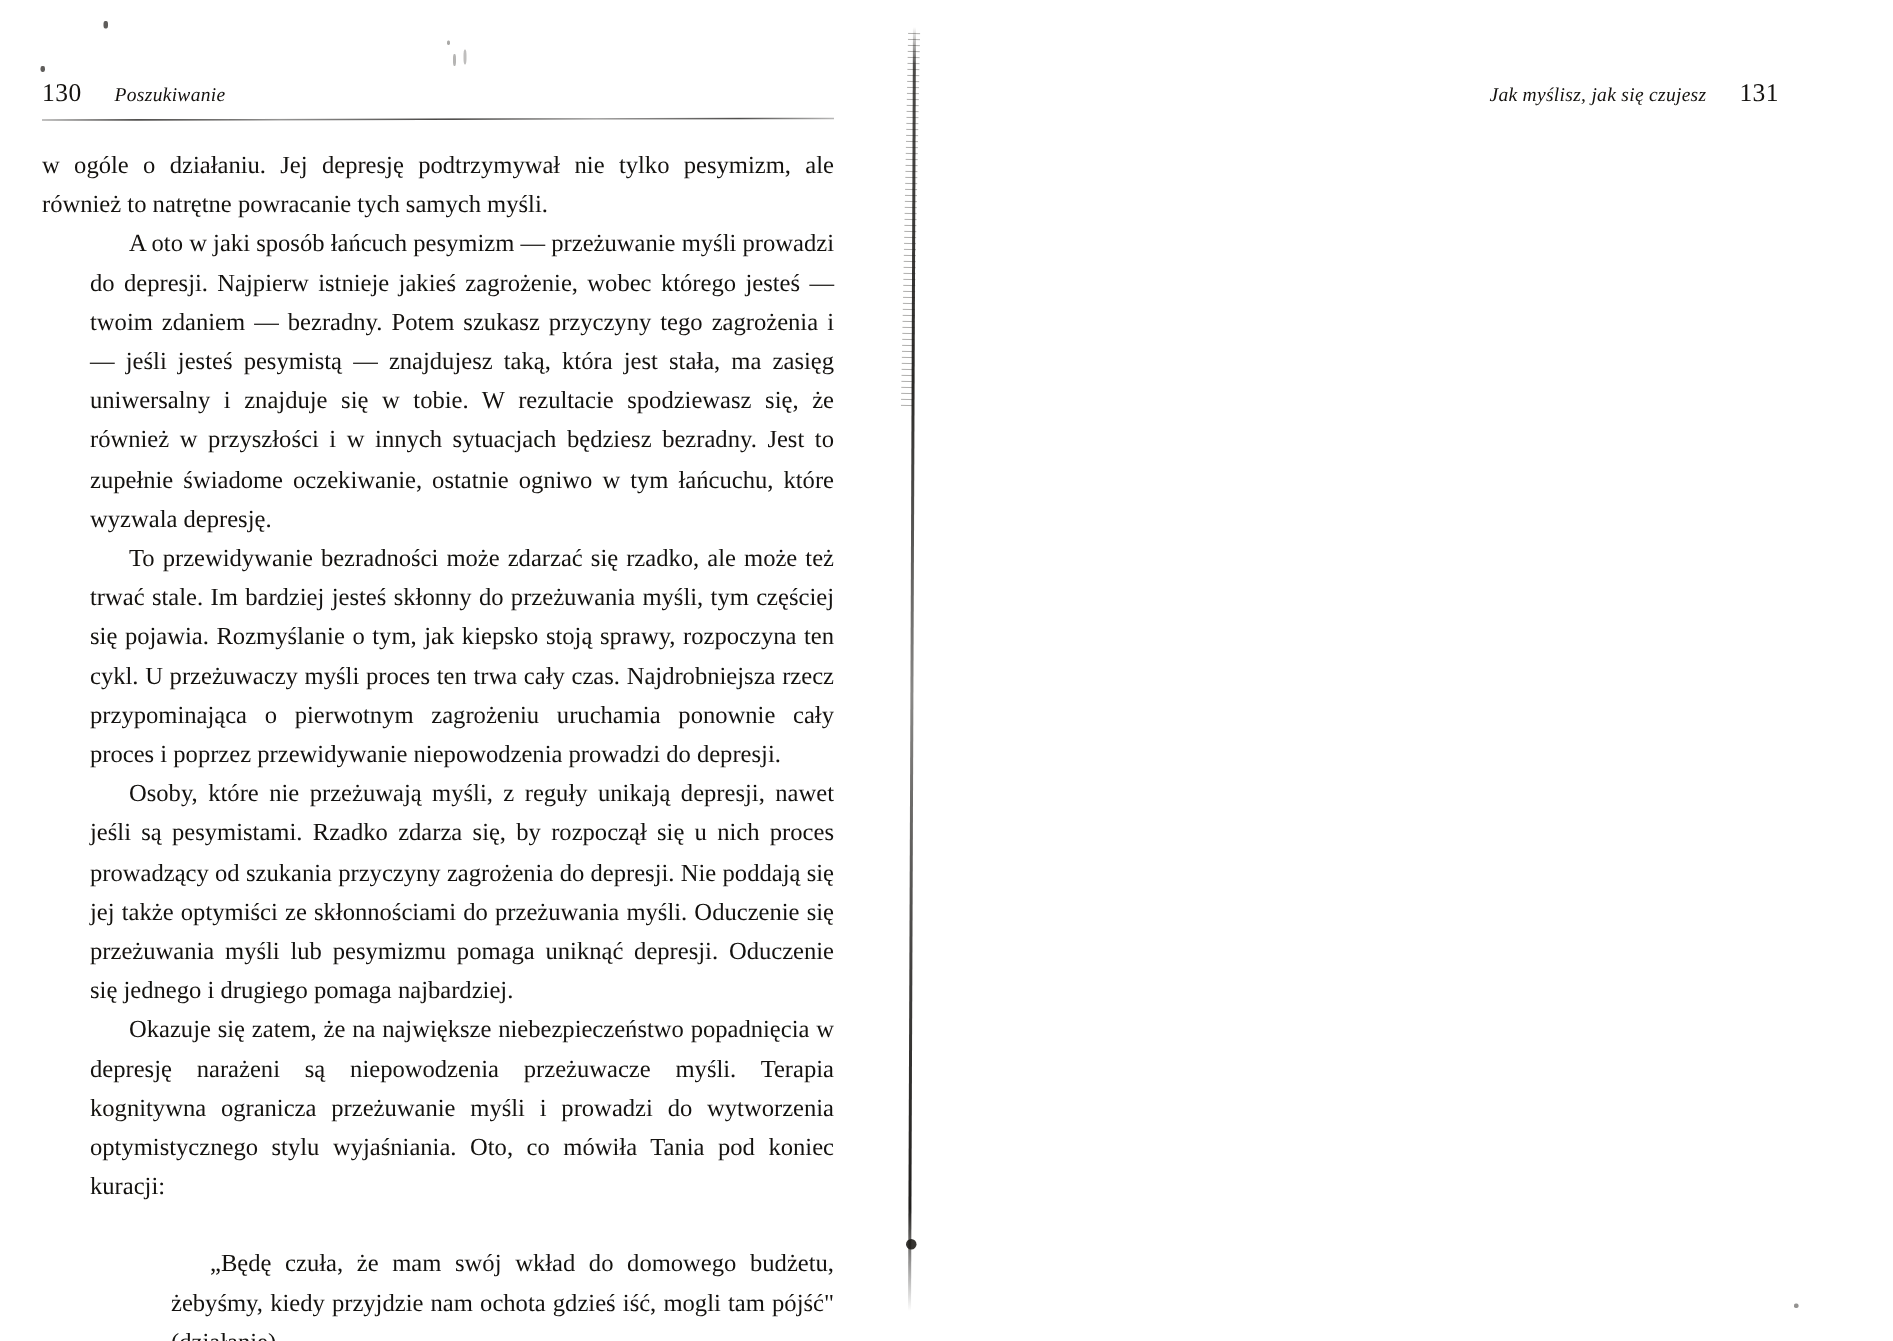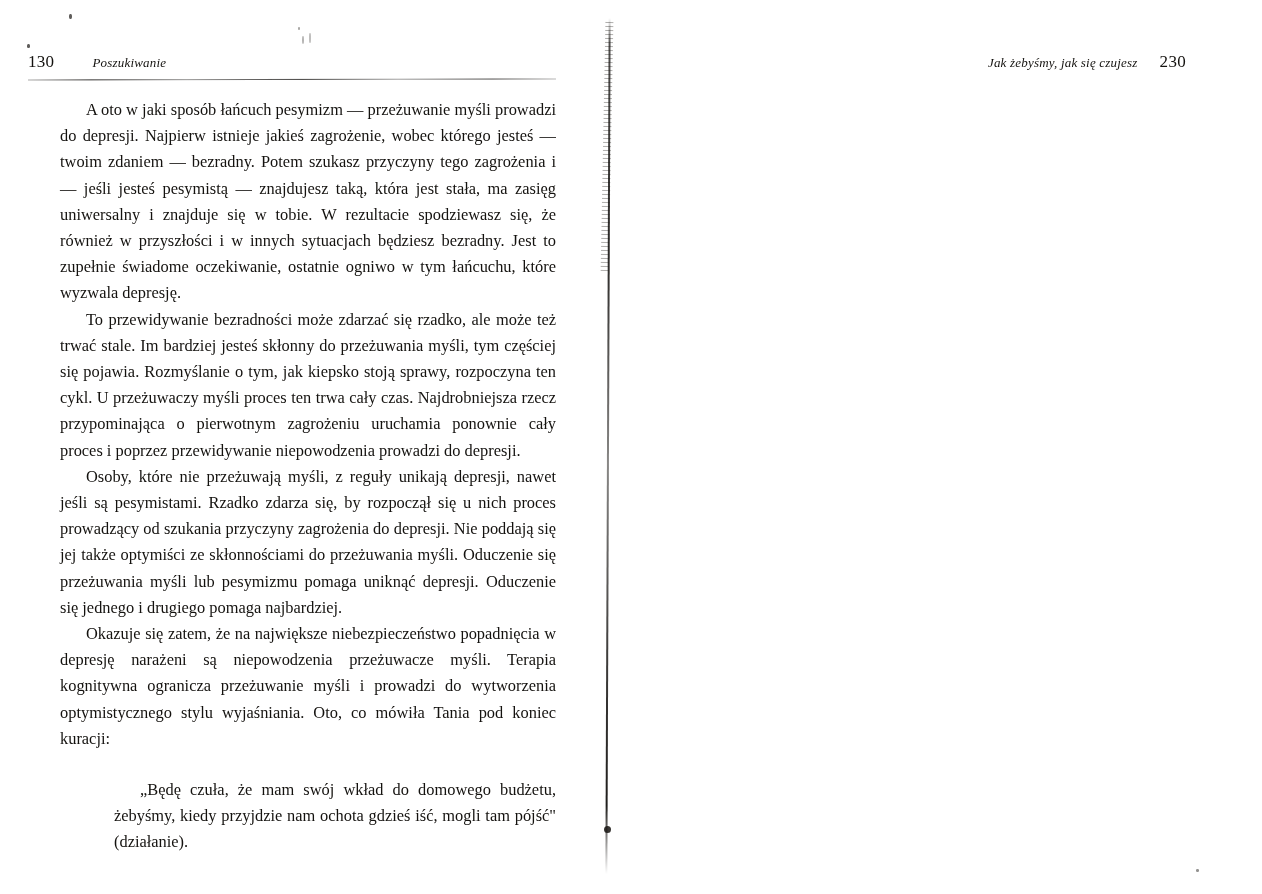--- a/index.html
+++ b/index.html
@@ -78,21 +78,21 @@
   .runhead .folio {
     font-family: "Liberation Serif", serif;
     font-size: 17px;
     letter-spacing: 0.3px;
   }
   .runhead .title {
     font-style: italic;
     font-size: 13px;
     letter-spacing: 0.2px;
   }
-  .runhead-left  { left: 28px;  top: 52px; gap: 38px; }
+  .runhead-left  { left: 28px;  top: 52px; gap: 22px; }
   .runhead-right { right: 76px; top: 52px; gap: 22px; }
 
   .rule {
     position: absolute;
     height: 1px;
     background: linear-gradient(to right,
         rgba(20,18,16,0.35) 0%,
         rgba(20,18,16,0.85) 12%,
         rgba(20,18,16,0.45) 30%,
         rgba(20,18,16,0.8) 52%,
@@ -150,33 +150,34 @@
 
   <div class="page page-left">
 
     <div class="runhead runhead-left">
       <span class="folio">130</span>
       <span class="title">Poszukiwanie</span>
     </div>
     <div class="rule rule-left"></div>
 
     <div class="col col-left">
+      <p class="noindent">w ogóle o działaniu. Jej depresję podtrzymywał nie tylko pesymizm, ale również to natrętne powracanie tych samych myśli.</p>
       <p class="indent">A oto w jaki sposób łańcuch pesymizm — przeżuwanie myśli prowadzi do depresji. Najpierw istnieje jakieś zagrożenie, wobec którego jesteś — twoim zdaniem — bezradny. Potem szukasz przyczyny tego zagrożenia i — jeśli jesteś pesymistą — znajdujesz taką, która jest stała, ma zasięg uniwersalny i znajduje się w tobie. W rezultacie spodziewasz się, że również w przyszłości i w innych sytuacjach będziesz bezradny. Jest to zupełnie świadome oczekiwanie, ostatnie ogniwo w tym łańcuchu, które wyzwala depresję.</p>
       <p class="indent">To przewidywanie bezradności może zdarzać się rzadko, ale może też trwać stale. Im bardziej jesteś skłonny do przeżuwania myśli, tym częściej się pojawia. Rozmyślanie o tym, jak kiepsko stoją sprawy, rozpoczyna ten cykl. U przeżuwaczy myśli proces ten trwa cały czas. Najdrobniejsza rzecz przypominająca o pierwotnym zagrożeniu uruchamia ponownie cały proces i poprzez przewidywanie niepowodzenia prowadzi do depresji.</p>
       <p class="indent">Osoby, które nie przeżuwają myśli, z reguły unikają depresji, nawet jeśli są pesymistami. Rzadko zdarza się, by rozpoczął się u nich proces prowadzący od szukania przyczyny zagrożenia do depresji. Nie poddają się jej także optymiści ze skłonnościami do przeżuwania myśli. Oduczenie się przeżuwania myśli lub pesymizmu pomaga uniknąć depresji. Oduczenie się jednego i drugiego pomaga najbardziej.</p>
       <p class="indent">Okazuje się zatem, że na największe niebezpieczeństwo popadnięcia w depresję narażeni są niepowodzenia przeżuwacze myśli. Terapia kognitywna ogranicza przeżuwanie myśli i prowadzi do wytworzenia optymistycznego stylu wyjaśniania. Oto, co mówiła Tania pod koniec kuracji:</p>
 
       <div class="quote quote-gap-top">
         <p class="indent">„Będę czuła, że mam swój wkład do domowego budżetu, żebyśmy, kiedy przyjdzie nam ochota gdzieś iść, mogli tam pójść" (działanie).</p>
       </div>
     </div>
   </div>
 
   <div class="page page-right">
 
     <div class="runhead runhead-right">
-      <span class="title">Jak żebyśmy, jak się czujesz</span>
-      <span class="folio">230</span>
+      <span class="title">Jak myślisz, jak się czujesz</span>
+      <span class="folio">131</span>
     </div>
 
   </div>
 
 </div>
 
 </body></html>

